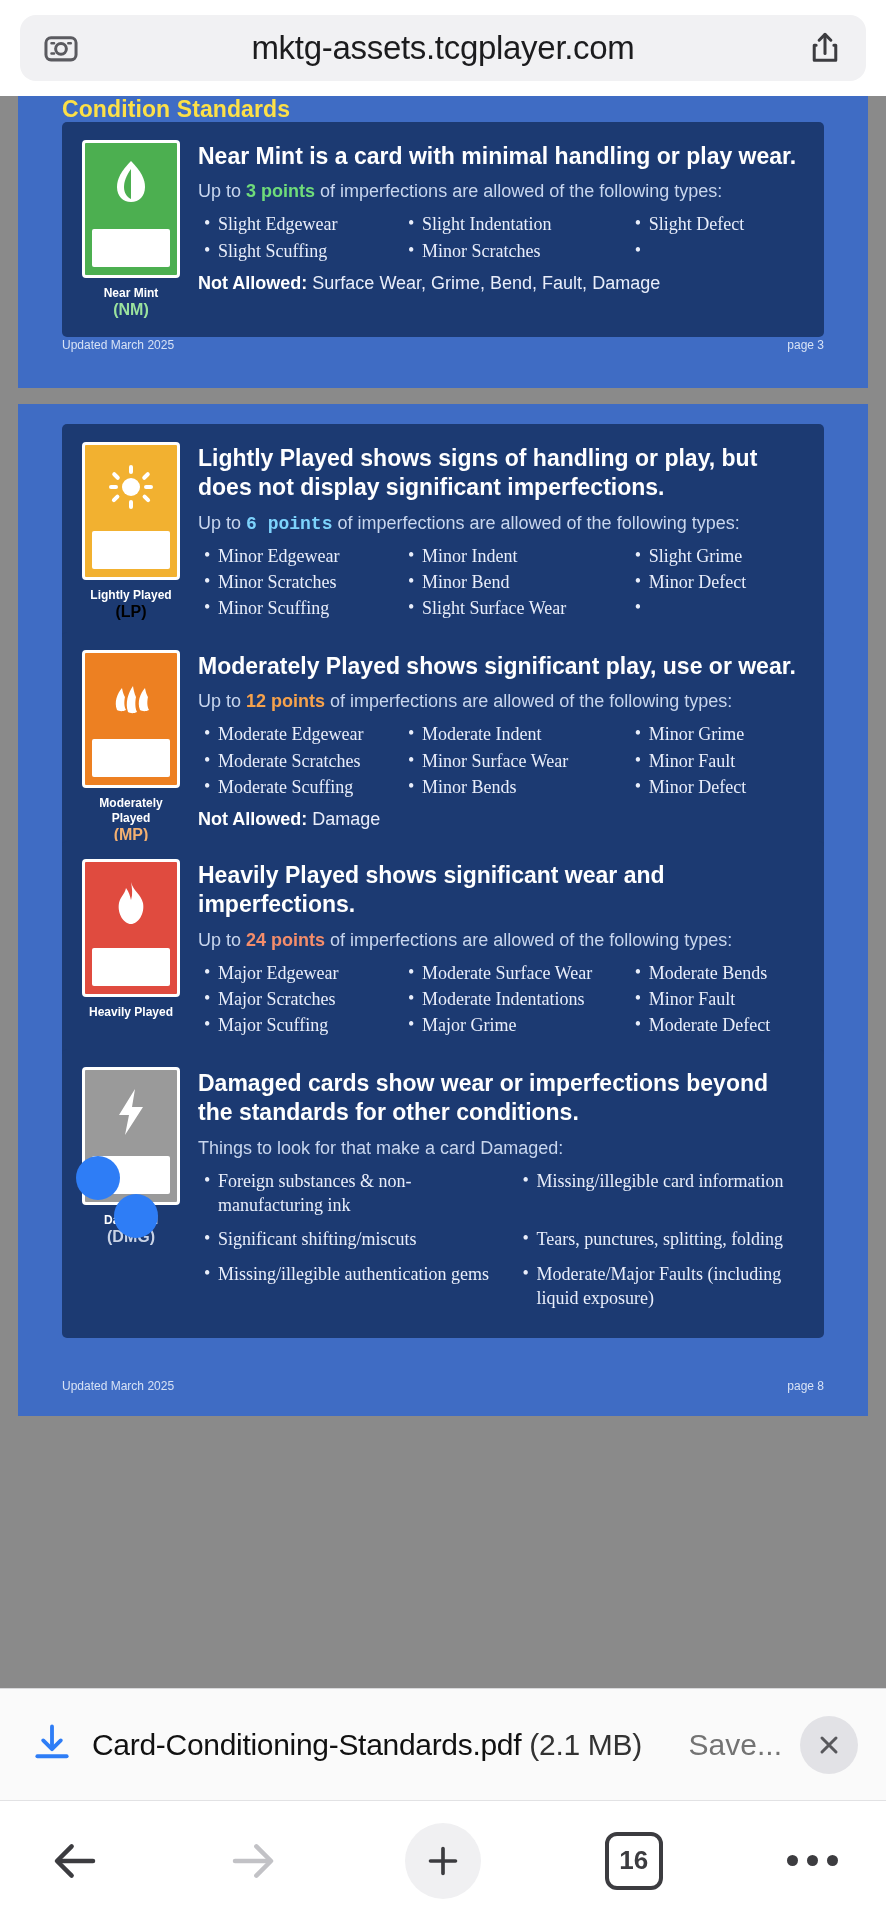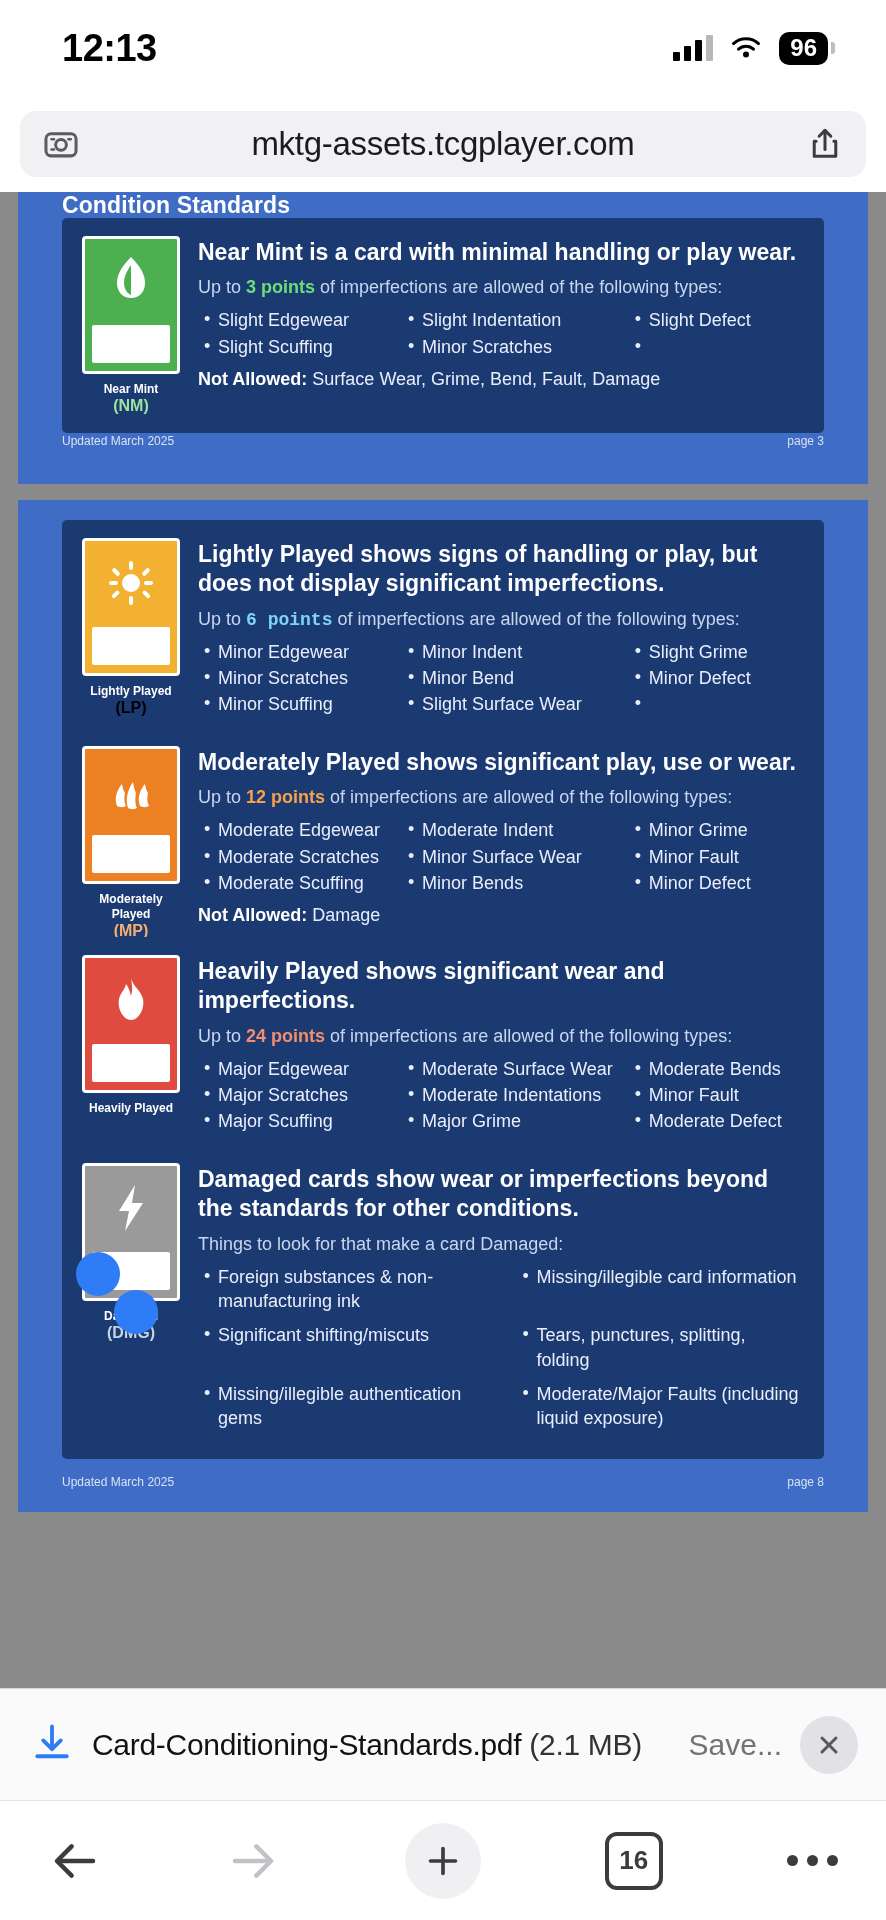--- a/index.html
+++ b/index.html
@@ -111,21 +111,21 @@
   .pdf-page.p2 { top: 308px; height: 1012px; }
 
   .page-inner { position: relative; width: 100%; height: 100%; }
 
   .page-head {
     position: absolute;
     left: 44px;
     top: 0px;
     font-size: 23px;
     font-weight: 700;
-    color: #ffffff;
+    color: #fde047;
     letter-spacing: 0.1px;
   }
 
   .card-block {
     background: #1c3a72;
     border-radius: 5px;
     display: flex;
     padding: 18px 22px 18px 20px;
     gap: 18px;
   }
@@ -183,20 +183,21 @@
   .card-sub {
     font-size: 18px;
     color: #c8d6ee;
     margin-bottom: 10px;
   }
   .card-sub b { font-weight: 700; }
   .bullets {
     display: grid;
     gap: 2px 10px;
     margin-bottom: 10px;
+    font-family: Liberation Serif, serif;
   }
   .bullets.cols3 { grid-template-columns: 1.12fr 1.25fr 1fr; }
   .bullets li {
     list-style: none;
     font-size: 18px;
     color: #e9eefb;
     position: relative;
     padding-left: 20px;
     line-height: 1.35;
   }
@@ -315,39 +316,20 @@
     border-radius: 5px;
     background: #000;
     opacity: 0;
   }
 </style>
 </head>
 <body>
 
 <div class="phone">
 
-  <div class="statusbar">
-    <div class="status-time">12:13</div>
-    <div class="status-right">
-      <div class="signal">
-        <i></i>
-          <i></i>
-          <i></i>
-          <i></i>
-      </div>
-      <div class="wifi">
-        <svg width="34" height="26" viewBox="0 0 34 26" fill="none">
-          <path d="M17 22.5a3 3 0 100-6 3 3 0 000 6z" fill="#000"></path>
-          <path d="M9.5 14.2a11 11 0 0115 0" stroke="#000" stroke-width="3" stroke-linecap="round" fill="none"></path>
-          <path d="M4.5 8.6a18.5 18.5 0 0125 0" stroke="#000" stroke-width="3" stroke-linecap="round" fill="none"></path>
-        </svg>
-      </div>
-      <div class="battery">96</div>
-    </div>
-  </div>
 
   <div class="urlbar-wrap">
     <div class="urlbar">
       <span class="lens-icon">
         <svg width="38" height="38" viewBox="0 0 24 24" fill="none">
           <rect x="2.5" y="5.5" width="19" height="14" rx="3.2" stroke="#5b5b60" stroke-width="1.9"></rect>
           <circle cx="12" cy="12.5" r="3.4" stroke="#5b5b60" stroke-width="1.9"></circle>
           <path d="M6 9h1.6M6 15.5h1.6M16.6 9h1.6" stroke="#5b5b60" stroke-width="1.6" stroke-linecap="round"></path>
         </svg>
       </span>

